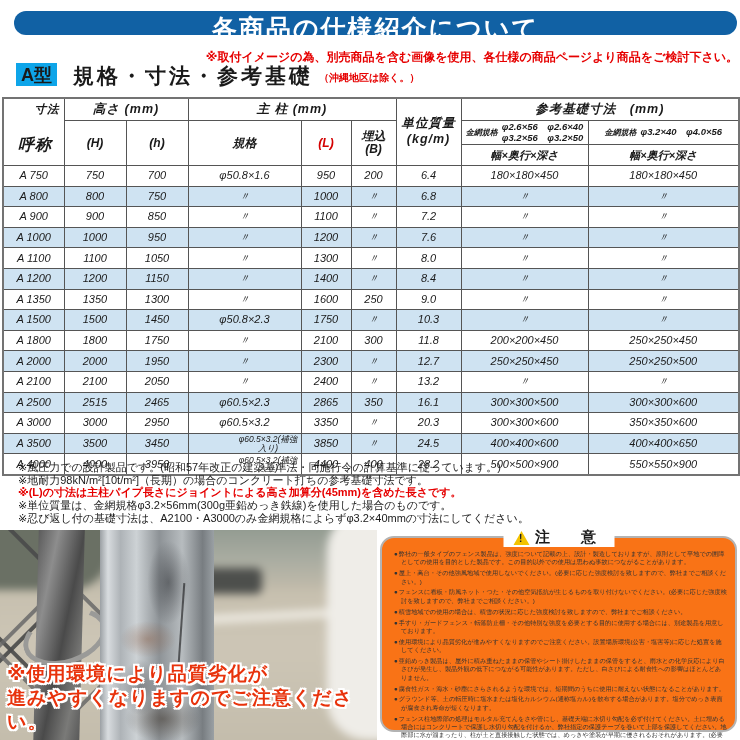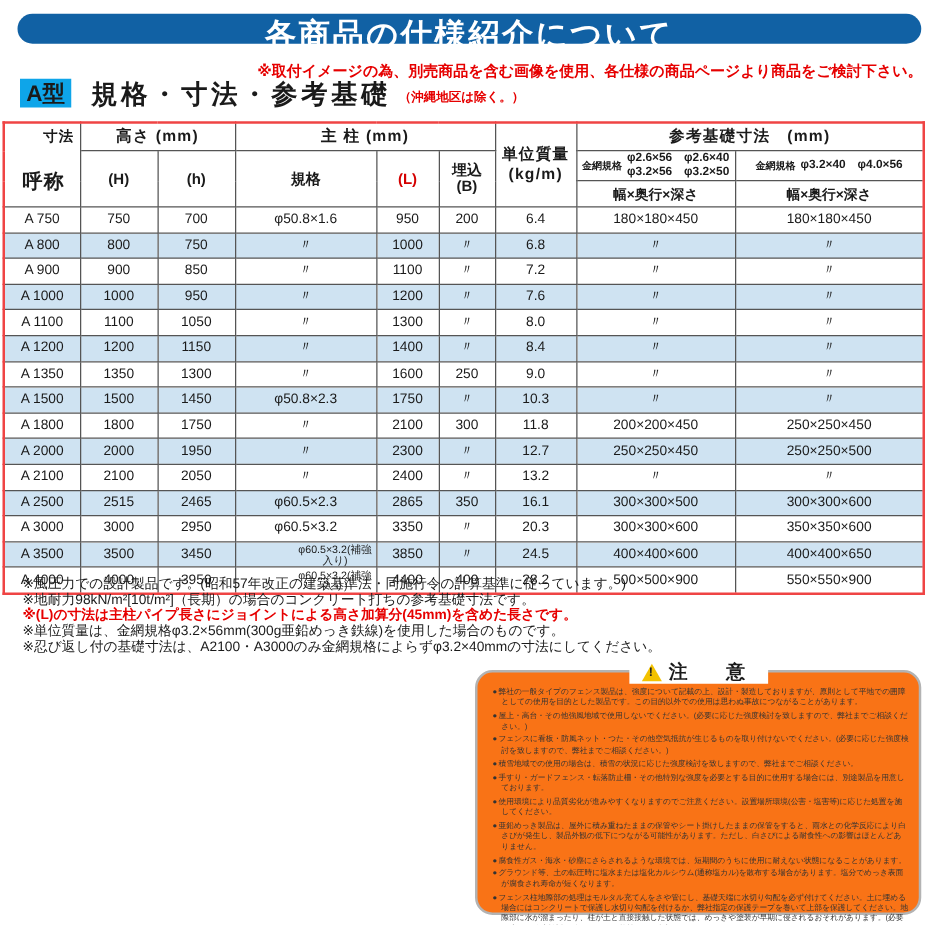--- a/index.html
+++ b/index.html
@@ -12,21 +12,21 @@
               line-height:35px;letter-spacing:2px;}
   .disclaimer{position:absolute;top:49px;right:2px;color:#e60000;font-size:12px;font-weight:bold;
               letter-spacing:0;}
   .section{position:absolute;top:63px;left:16px;display:flex;align-items:flex-end;}
   .type-label{background:#0ea5e9;font-size:18px;font-weight:bold;padding:3px 5px 2px 5px;line-height:1;}
   .section-title{font-size:21px;font-weight:bold;margin-left:16px;letter-spacing:3px;line-height:1;}
   .section-note{color:#e60000;font-size:10px;font-weight:bold;margin-left:6px;padding-bottom:1px;}
 
   
   table.spec{position:absolute;top:97px;left:2px;width:736px;border-collapse:collapse;
-             table-layout:fixed;font-size:11.5px;text-align:center;border:2px solid #ef4444;}
+             table-layout:fixed;font-size:11.5px;text-align:center;border:2px solid #737373;font-style:italic;}
   table.spec th,table.spec td{border:1px solid #555;padding:0;overflow:hidden;}
   table.spec thead th{font-weight:bold;background:#fff;}
   tr.hrow1 th{height:21px;font-size:12.5px;letter-spacing:1px;}
   tr.hrow2 th{height:23px;font-size:12px;}
   tr.hrow3 th{height:20px;font-size:11px;}
   th.pre, td.pre{white-space:pre-line;line-height:1.05;}
   th.red-l{color:#d40000;}
   th.embed{font-size:10px;line-height:1.1;}
   th.mass{font-size:11px;line-height:1.25;}
   .mesh-cell{display:flex;align-items:center;justify-content:center;gap:4px;height:100%;}
@@ -329,20 +329,40 @@
   </table>
 
   <div class="notes">
       <div class="note">※風圧力での設計製品です。(昭和57年改正の建築基準法・同施行令の計算基準に従っています。)</div>
       <div class="note">※地耐力98kN/m²[10t/m²]（長期）の場合のコンクリート打ちの参考基礎寸法です。</div>
       <div class="note red">※(L)の寸法は主柱パイプ長さにジョイントによる高さ加算分(45mm)を含めた長さです。</div>
       <div class="note">※単位質量は、金網規格φ3.2×56mm(300g亜鉛めっき鉄線)を使用した場合のものです。</div>
       <div class="note">※忍び返し付の基礎寸法は、A2100・A3000のみ金網規格によらずφ3.2×40mmの寸法にしてください。</div>
     </div>
 
+  <div class="photo">
+    <div class="ph-bg">
+      <div class="ph-road"></div>
+      <div class="ph-sky"></div>
+      <div class="ph-trees"></div>
+      <div class="ph-dark-car"></div>
+      <div class="ph-curb"></div>
+      <div class="ph-white-edge"></div>
+    </div>
+    <div class="wire w1"></div>
+    <div class="wire w2"></div>
+    <div class="wire w3"></div>
+    <div class="flatbar"></div>
+    <div class="loop"></div>
+    <div class="pole"></div>
+    <div class="ph-caption">
+      <div>※使用環境により品質劣化が</div>
+      <div>進みやすくなりますのでご注意ください。</div>
+    </div>
+  </div>
 
   <div class="caution">
     <div class="caution-title">
       <span class="tri"></span>
       <span>注　意</span>
     </div>
     <ul class="caution-list">
         <li>弊社の一般タイプのフェンス製品は、強度について記載の上、設計・製造しておりますが、原則として平地での囲障としての使用を目的とした製品です。この目的以外での使用は思わぬ事故につながることがあります。</li>
         <li>屋上・高台・その他強風地域で使用しないでください。(必要に応じた強度検討を致しますので、弊社までご相談ください。)</li>
         <li>フェンスに看板・防風ネット・つた・その他空気抵抗が生じるものを取り付けないでください。(必要に応じた強度検討を致しますので、弊社までご相談ください。)</li>

